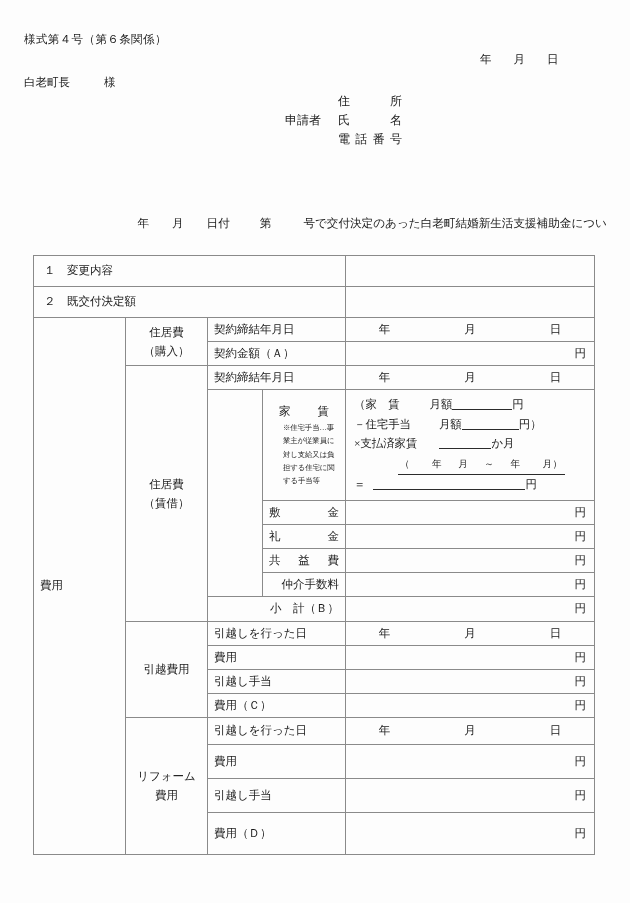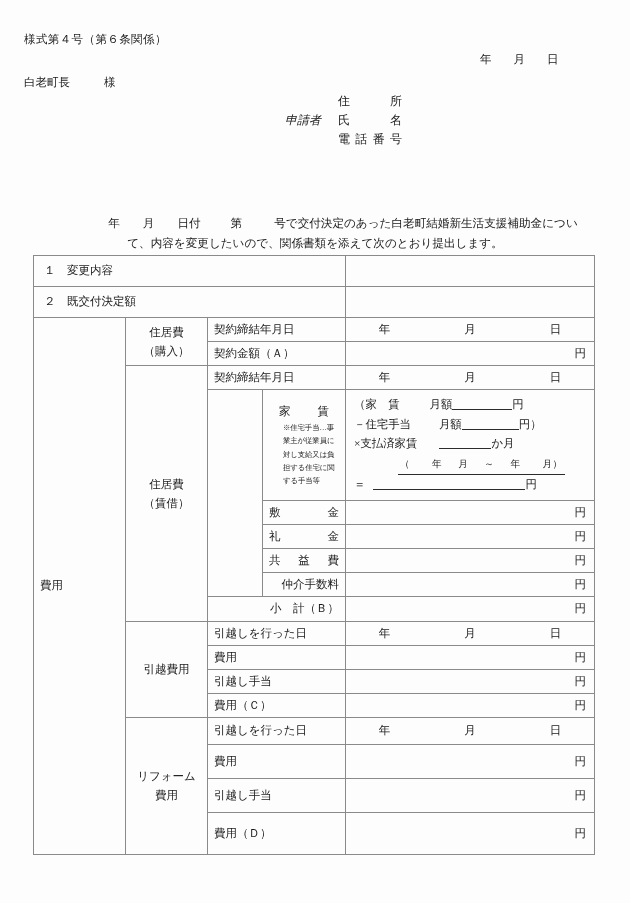--- a/index.html
+++ b/index.html
@@ -57,21 +57,20 @@
   }
   .applicant-row {
     display: flex;
     align-items: baseline;
     white-space: nowrap;
   }
   .applicant-tag {
     display: inline-block;
     width: 53px;
     text-align: left;
-    font-style: italic;
   }
   .applicant-label {
     display: inline-block;
     width: 64px;
     text-align: justify;
     text-align-last: justify;
   }
 
   
   .doc-title {
@@ -86,21 +85,21 @@
   }
 
   
   .intro {
     position: absolute;
     left: 23px;
     top: 214px;
     width: 584px;
     font-size: 11.6px;
     line-height: 20px;
-    text-align: center;
+    text-align: right;
   }
   .intro .indent { display:inline-block; width: 56px; }
   .intro .g1 { display:inline-block; width: 23px; }
   .intro .g2 { display:inline-block; width: 30px; }
   .intro .g3 { display:inline-block; width: 32px; }
 
   
   table.form {
     position: absolute;
     left: 33px;
@@ -238,21 +237,21 @@
         <span class="applicant-label">氏名</span>
     </div>
     <div class="applicant-row">
       <span class="applicant-tag">&nbsp;</span>
         <span class="applicant-label">電話番号</span>
     </div>
   </div>
 
 
   <div class="intro">
-    <span class="indent"></span><span>年</span><span class="g1"></span><span>月</span><span class="g1"></span><span>日付</span><span class="g2"></span><span>第</span><span class="g3"></span><span>号で交付決定のあった白老町結婚新生活支援補助金につい</span><br><span>て、内容を変更したいので、関係書類を添えて次のとおり提出します。</span>
+    <span class="indent"></span><span>年</span><span class="g1"></span><span>月</span><span class="g1"></span><span>日付</span><span class="g2"></span><span>第</span><span class="g3"></span><span>号で交付決定のあった白老町結婚新生活支援補助金につい</span><br>
   </div>
 
   <table class="form">
     <colgroup>
       <col style="width:92px">
       <col style="width:82px">
       <col style="width:55px">
       <col style="width:83px">
       <col style="width:249px">
     </colgroup>

